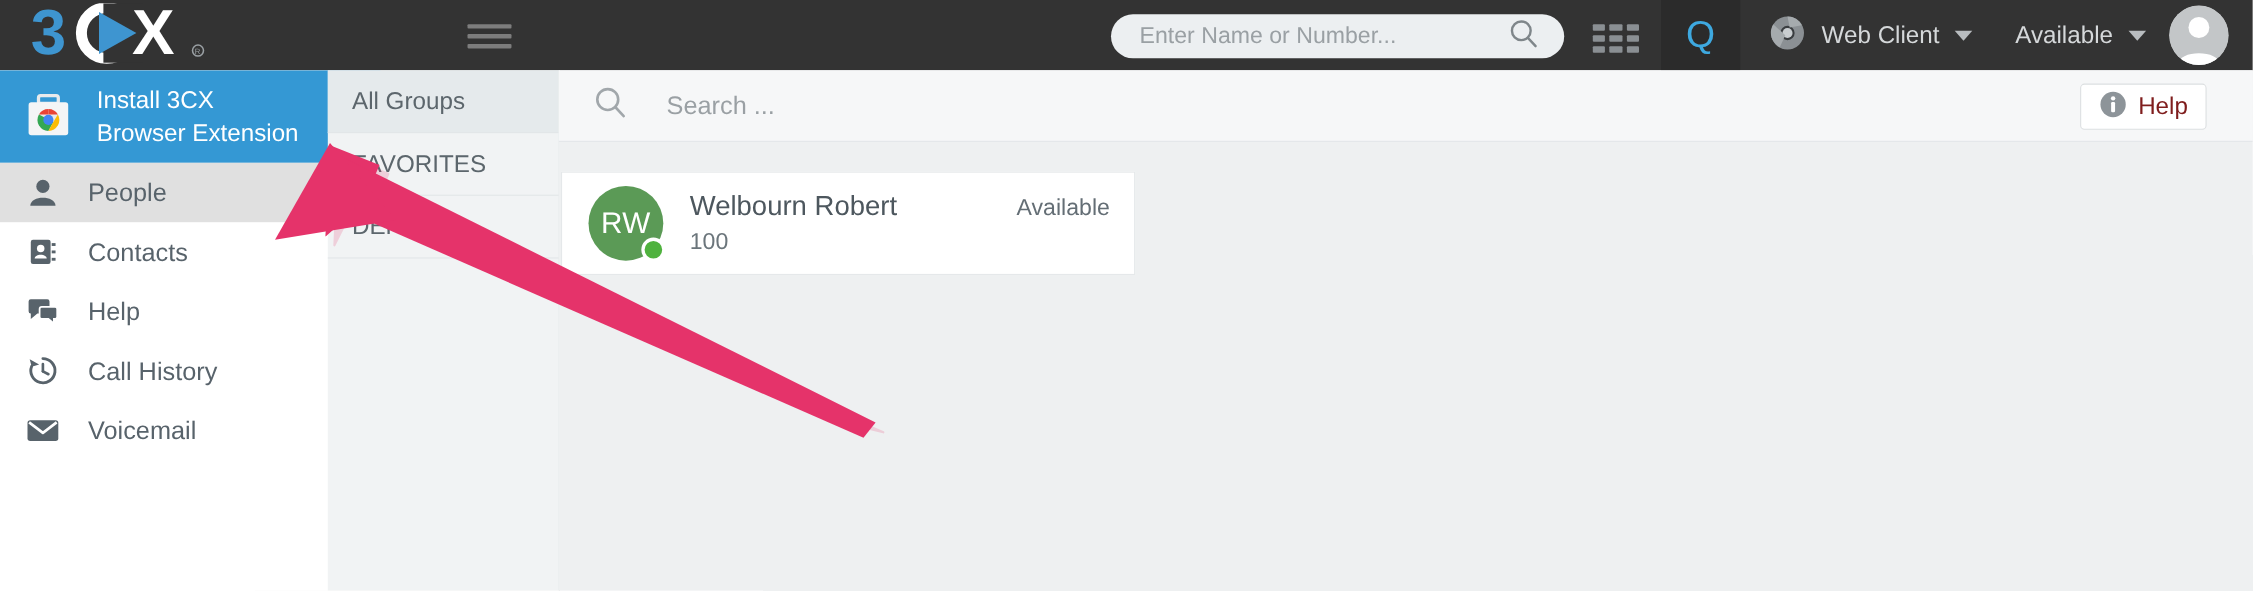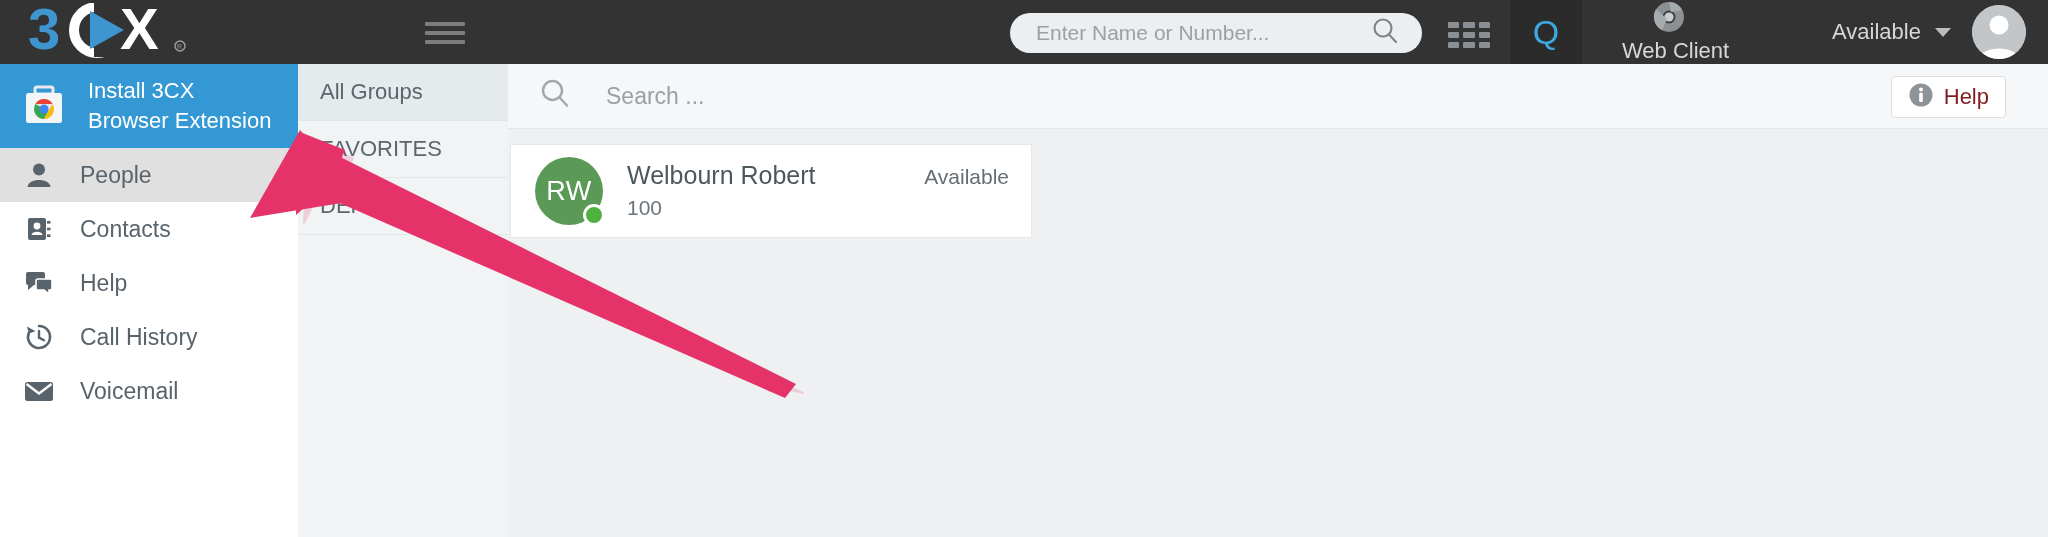--- a/index.html
+++ b/index.html
@@ -51,21 +51,20 @@
   .q-panel{
     position:absolute;left:1510px;top:0;width:72px;height:64px;
     background:#2b2b2b;display:flex;align-items:center;justify-content:center;
     cursor:pointer;
   }
   .q-panel span{color:#3ea9e0;font-size:34px;line-height:1;font-weight:400;}
 
   .webclient{
     position:absolute;left:1608px;top:0;height:64px;display:flex;align-items:center;
     cursor:pointer;
-    flex-direction:column;
   }
   .webclient .label{color:#d5d8da;font-size:22px;margin-left:14px;}
   .caret{
     width:0;height:0;border-left:8px solid transparent;border-right:8px solid transparent;
     border-top:9px solid #b9bdc0;margin-left:14px;
   }
   .availability{
     position:absolute;left:1832px;top:0;height:64px;display:flex;align-items:center;
     cursor:pointer;
   }
@@ -122,21 +121,21 @@
   .main-search input::placeholder{color:#9aa0a4;}
   .help-btn{
     position:absolute;right:42px;top:12px;height:40px;background:#ffffff;
     border:1px solid #dcdfe1;border-radius:4px;display:flex;align-items:center;
     padding:0 16px;cursor:pointer;
   }
   .help-btn .infoi{margin-right:10px;}
   .help-btn .hlbl{font-size:22px;color:#7f1d1d;}
 
   .contact-card{
-    position:absolute;left:2px;top:80px;width:520px;height:92px;background:#ffffff;
+    position:absolute;left:2px;top:92px;width:520px;height:92px;background:#ffffff;
     border:1px solid #e5e8ea;display:flex;align-items:center;cursor:pointer;
   }
   .cc-avatar{
     position:relative;width:68px;height:68px;border-radius:50%;background:#5b9a56;
     margin-left:24px;display:flex;align-items:center;justify-content:center;flex:none;
   }
   .cc-avatar .ini{color:#ffffff;font-size:27px;letter-spacing:.5px;}
   .cc-avatar .dot{
     position:absolute;right:-2px;bottom:-1px;width:22px;height:22px;border-radius:50%;
     background:#4fb23e;border:3px solid #ffffff;box-sizing:border-box;

